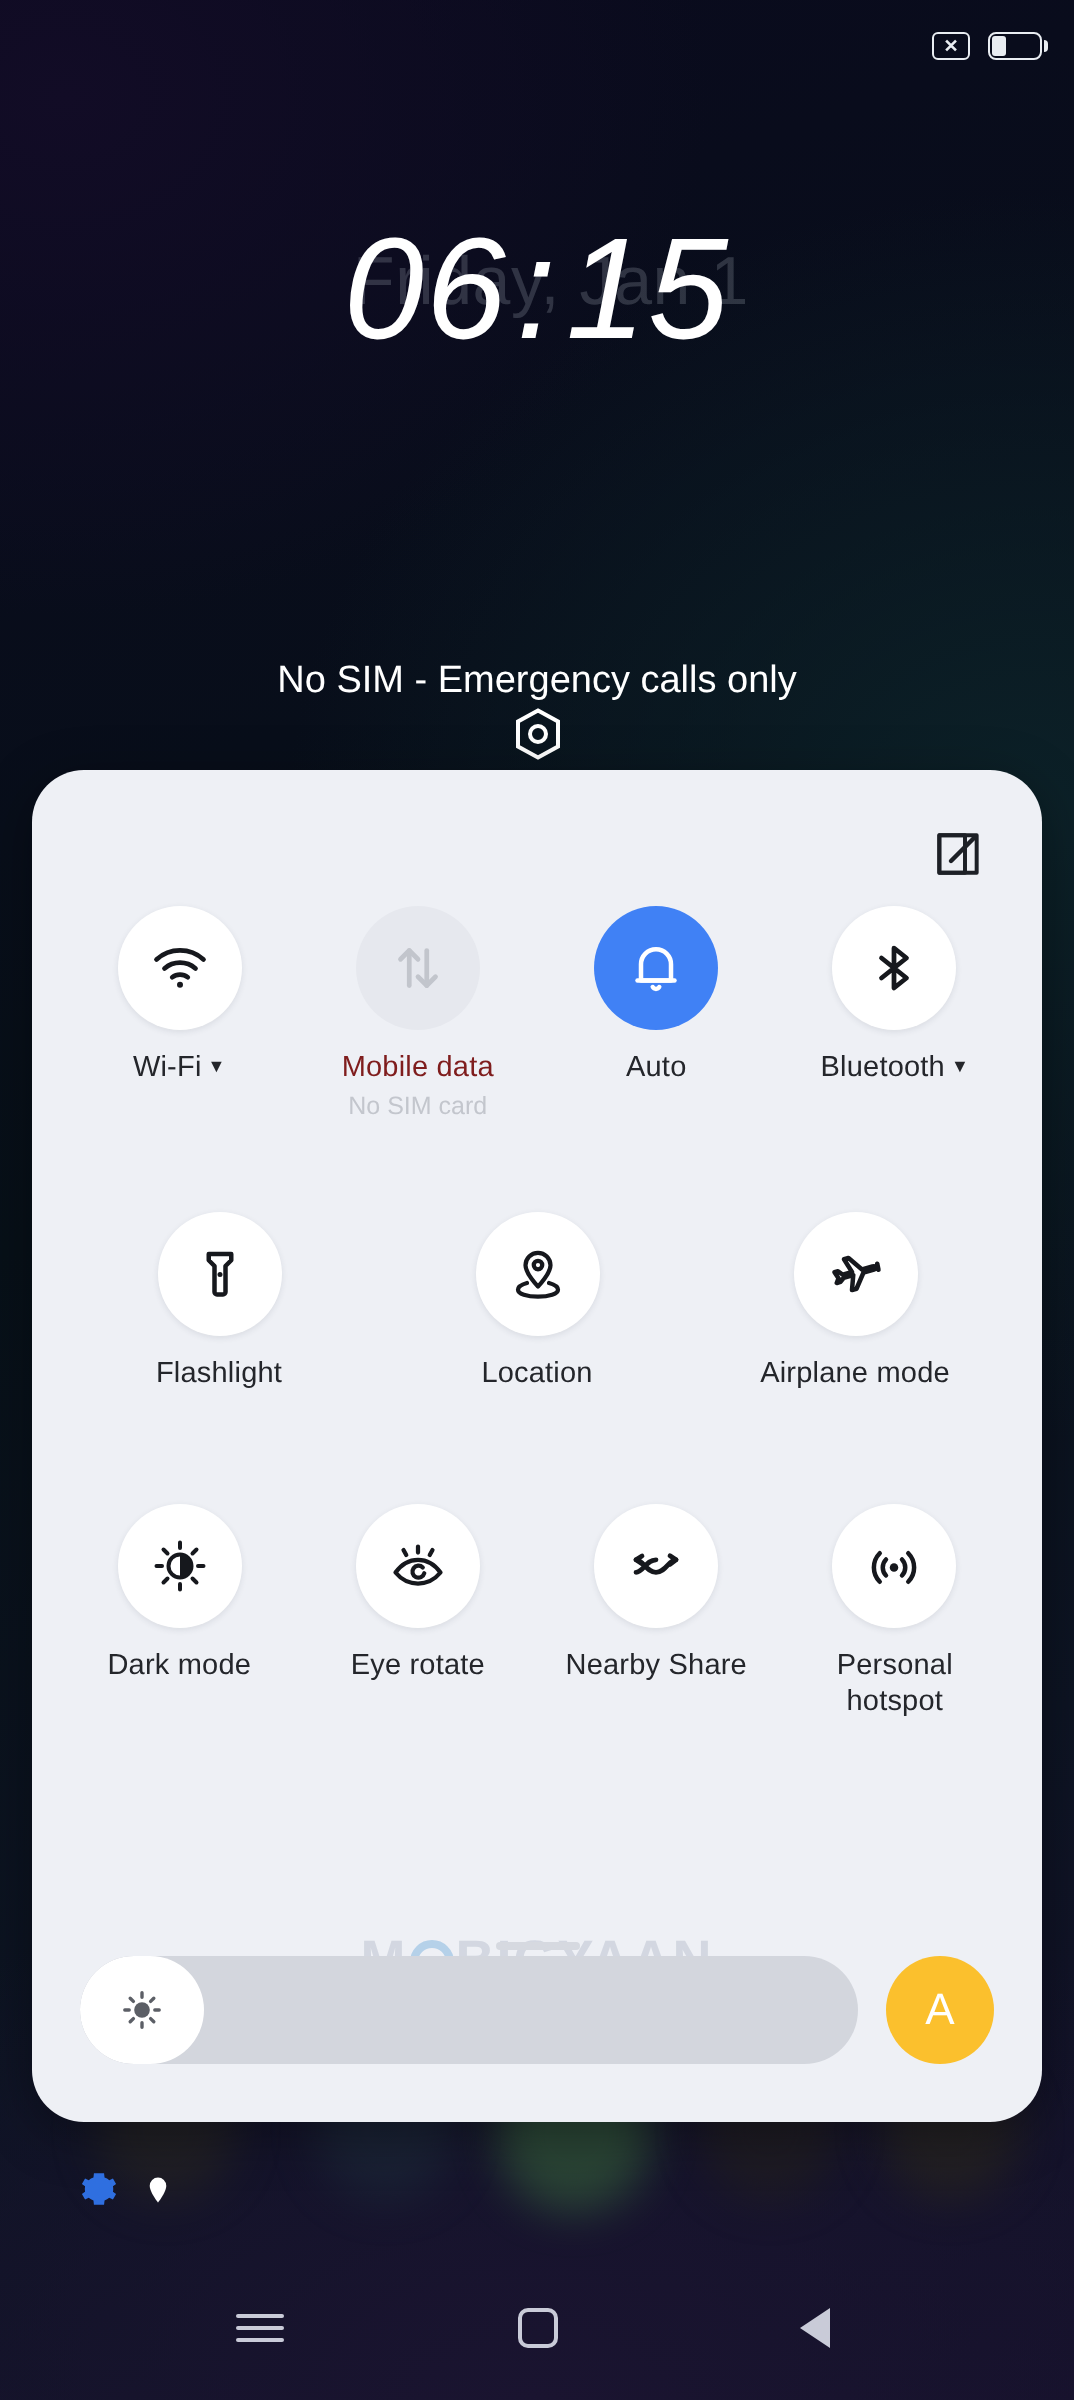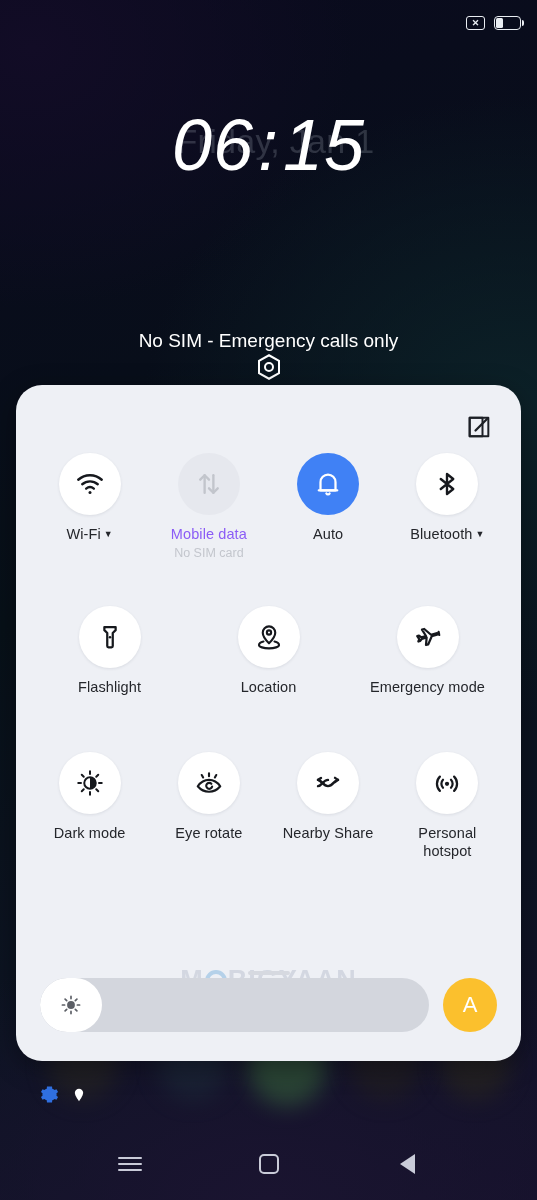--- a/index.html
+++ b/index.html
@@ -90,21 +90,21 @@
     width: 62px; height: 62px; border-radius: 50%;
     background: #ffffff; display: flex; align-items: center; justify-content: center;
     box-shadow: 0 1px 3px rgba(40,50,70,.10);
   }
   .tile.active .tile-circle { background: #4081f5; box-shadow: none; }
   .tile.disabled .tile-circle { background: #e6e8ee; box-shadow: none; }
   .tile-label {
     margin-top: 11px; font-size: 14.5px; color: #24262b; text-align: center;
     line-height: 1.22; letter-spacing: .1px;
   }
-  .tile.disabled .tile-label { color: #8b5cf6; }
+  .tile.disabled .tile-label { color: #7f1d1d; }
   .tile-sublabel { font-size: 12.5px; color: #c3c6cd; margin-top: 2px; }
   .caret { font-size: 9px; margin-left: 3px; vertical-align: 2px; }
   .row-gap-1 { margin-top: 46px; justify-content: flex-end; }
   .row-gap-2 { margin-top: 56px; }
 
   
   #watermark {
     position: absolute; left: 0; right: 0; top: 580px; text-align: center;
     font-size: 27px; font-weight: bold; letter-spacing: 1px;
     color: rgba(150,160,180,.30); pointer-events: none; user-select: none;
@@ -279,21 +279,21 @@
           </div>
           <div class="tile-label">Location</div>
         </div>
 
         <div class="tile">
           <div class="tile-circle">
             <svg viewBox="0 0 24 24" width="30" height="30" fill="none" stroke="#16181d" stroke-width="1.8" stroke-linecap="round" stroke-linejoin="round">
               <path d="M21 10.3c-.3-1-1.4-1.6-2.4-1.3l-4.2 1.2-5.4-4.6-1.8.5 3.2 5.1-3.7 1.1-1.9-1.4-1.4.4 1.6 2.4-.7 1.9 1.5-.5 1.3-1.6 3.8-1.1-.5 6 1.8-.5 2.8-6.5 4.2-1.2c1-.3 1.6-1.3 1.3-2.3z"></path>
             </svg>
           </div>
-          <div class="tile-label">Emergency mode</div>
+          <div class="tile-label">Airplane mode</div>
         </div>
 
       </div>
 
       <div class="tile-row row-gap-2">
         <div class="tile">
           <div class="tile-circle">
             <svg viewBox="0 0 24 24" width="30" height="30" stroke="#16181d" stroke-width="1.6" stroke-linecap="round">
               <circle cx="12" cy="12" r="4.6" fill="none"></circle>
               <path d="M12 7.4a4.6 4.6 0 0 1 0 9.2z" fill="#16181d" stroke="none"></path>

